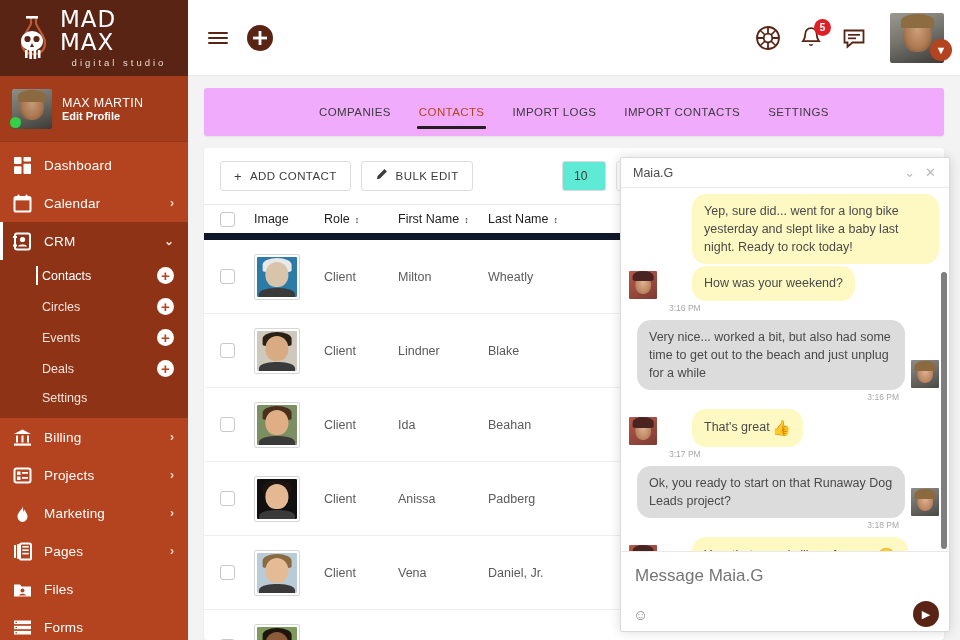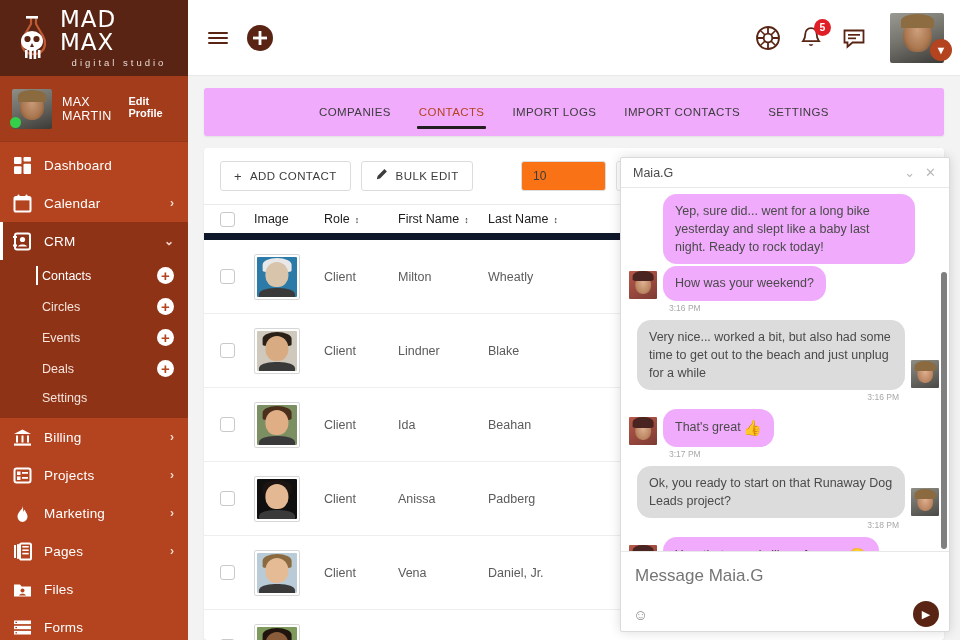--- a/index.html
+++ b/index.html
@@ -46,21 +46,21 @@
     background: radial-gradient(ellipse at 50% 35%, #c99a78 0%, #a9764f 60%, #6b4a2e 100%);
   }
   .avatar-img::before {
     content: ""; position: absolute; left: 6px; top: 1px; width: 28px; height: 12px;
     border-radius: 50% 50% 0 0; background: #8a6a3e; z-index: 2;
   }
   .status-dot {
     position: absolute; left: -2px; bottom: 1px; width: 11px; height: 11px;
     border-radius: 50%; background: #35d04a;
   }
-  .profile-meta { display: flex; flex-direction: row; gap: 0; }
+  .profile-meta { display: flex; flex-direction: column; gap: 0; }
   .profile-name { font-size: 12.5px; color: #fff; font-weight: 400; letter-spacing: .3px; }
   .profile-link { font-size: 11px; color: #fff; font-weight: bold; }
 
   .nav { padding: 4px 0 0 0; }
   .nav-item {
     display: flex; align-items: center; height: 38px; padding: 0 14px 0 13px;
     color: #fff; font-size: 13.5px; gap: 12px; position: relative; cursor: pointer;
   }
   .nav-item .ni-label { flex: 1; letter-spacing: .2px; }
   .nav-icon { width: 19px; height: 19px; flex: 0 0 19px; display:block; }
@@ -150,23 +150,23 @@
     box-shadow: 0 1px 2px rgba(0,0,0,.08); position: relative; overflow: hidden;
   }
   .toolbar { display: flex; align-items: center; padding: 13px 16px; gap: 10px; }
   .btn {
     height: 30px; border: 1px solid #dcdcdc; background: #fff; border-radius: 3px;
     font-size: 11.5px; letter-spacing: .4px; color: #3c3c3c; padding: 0 13px;
     display: inline-flex; align-items: center; gap: 8px; cursor: pointer;
   }
   .btn .g { font-size: 13px; color: #3c3c3c; }
   .per-page {
-    margin-left: auto; width: 85px; height: 30px; border: 1px solid #dcdcdc; border-radius: 3px;
+    margin-left: auto; width: 44px; height: 30px; border: 1px solid #dcdcdc; border-radius: 3px;
     font-size: 12px; color: #3c3c3c; display: flex; align-items: center; padding-left: 11px;
-    background: #f97316;
+    background: #5eead4;
   }
   .ghost-btn {
     height: 30px; border: 1px solid #e4e4e4; background: #fff; border-radius: 3px;
     width: 60px;
   }
   .ghost-btn.gray { background: #d8d8d8; border-color: #cfcfcf; width: 72px; }
   .ghost-btn.wide { width: 90px; }
 
   .thead {
     display: flex; align-items: center; height: 36px; border-top: 1px solid #eaeaea;
@@ -241,21 +241,21 @@
     position: absolute; left: 50%; top: 3%; transform: translateX(-50%);
     width: 74%; height: 36%; border-radius: 50% 50% 14% 14%;
   }
   .mav.her .h { background: #4a2420; }
   .mav.him .h { background: #8b6a40; }
   .mav.spacer { background: none; }
   .bubble {
     max-width: 252px; border-radius: 14px; padding: 8px 12px; font-size: 12.5px;
     line-height: 1.45; color: #4a4a4a;
   }
-  .bubble.in  { background: #f0abfc; }
+  .bubble.in  { background: #fef9c3; margin-left: 29px; }
   .bubble.out { background: #dcdcdc; }
   .bubble.wide { max-width: 268px; }
   .stamp { font-size: 8.5px; color: #a8a8a8; margin: 1px 0 7px 40px; }
   .stamp.right { text-align: right; margin: 1px 40px 7px 0; }
   .emoji { font-size: 15px; vertical-align: -2px; margin-left: 3px; }
 
   .chat-foot { flex: 0 0 80px; border-top: 1px solid #e8e8e8; position: relative; }
   .chat-input {
     width: 100%; border: 0; outline: none; padding: 14px 14px 0 14px; font-size: 17px;
     color: #8d8d8d; font-family: "Liberation Sans", sans-serif; background: transparent;

